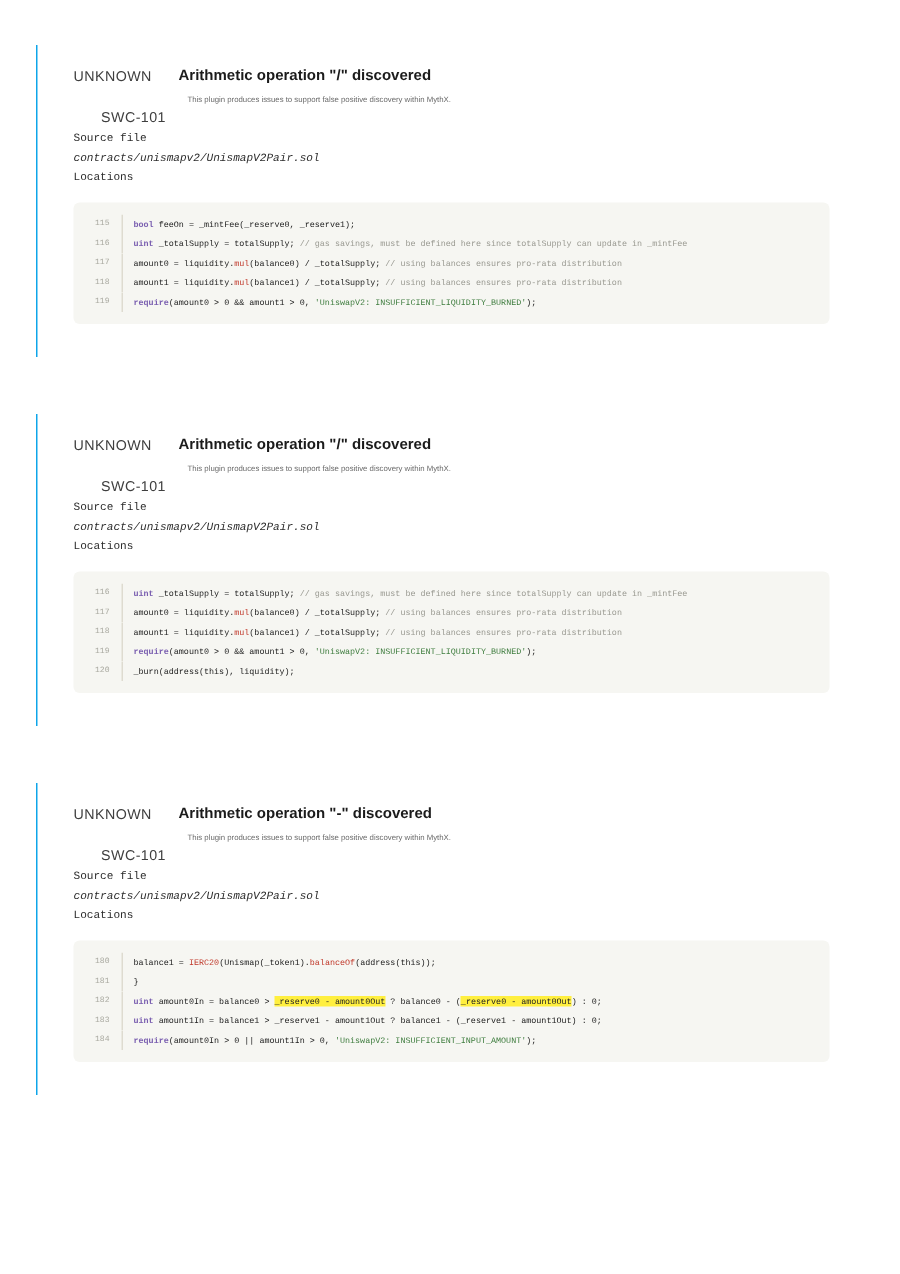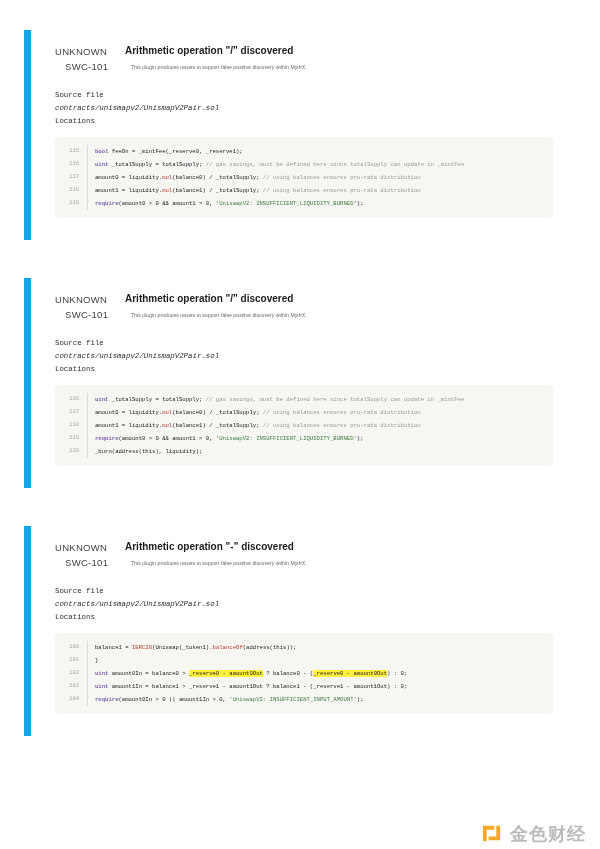--- a/index.html
+++ b/index.html
@@ -15,21 +15,21 @@
     width: 600px; height: 849px;
     background: #ffffff;
   }
   .cards {
     padding: 30px 0 0 0;
   }
   .card {
     position: relative;
     margin: 0 0 38px 24px;
     padding: 14px 0 22px 24px;
-    border-left: 7px solid #0ea5e9;
+    border-left: 1px solid #0ea5e9;
     background: #ffffff;
   }
   .card-head {
     display: flex;
     align-items: flex-start;
     padding-bottom: 2px;
   }
   .sev-col {
     width: 70px;
     flex: 0 0 70px;
@@ -42,42 +42,42 @@
     letter-spacing: .3px;
     line-height: 13px;
     white-space: nowrap;
   }
   .swc {
     font-family: "Liberation Sans", sans-serif;
     font-size: 9.5px;
     color: #3f3f3f;
     letter-spacing: .3px;
     line-height: 13px;
-    margin-top: 2px;
+    margin-top: 14px;
     padding-left: 10px;
     white-space: nowrap;
+    text-align: center;
   }
   .title-col { flex: 1 1 auto; min-width: 0; padding-top: 0px; }
   .issue-title {
     font-family: "Liberation Sans", sans-serif;
     font-size: 10px;
     font-weight: 700;
     color: #1b1b1b;
     line-height: 14px;
   }
   .issue-desc {
     font-family: "Liberation Sans", sans-serif;
     font-size: 5.2px;
     color: #6a6a6a;
     line-height: 9px;
     margin-top: 5px;
     padding-left: 6px;
   }
   .meta {
-    margin-top: 14px;
   }
   .meta-label {
     font-family: "Liberation Mono", monospace;
     font-size: 7.4px;
     color: #2b2b2b;
     line-height: 13px;
   }
   .meta-value {
     font-family: "Liberation Mono", monospace;
     font-size: 7.4px;
@@ -266,22 +266,13 @@
             <span class="code-txt"><span class="kw">uint</span> amount1In = balance1 &gt; _reserve1 - amount1Out ? balance1 - (_reserve1 - amount1Out) : 0;</span>
           </div>
           <div class="code-line">
             <span class="ln">184</span>
             <span class="code-txt"><span class="kw">require</span>(amount0In &gt; 0 || amount1In &gt; 0, <span class="str">'UniswapV2: INSUFFICIENT_INPUT_AMOUNT'</span>);</span>
           </div>
         </div>
       </div>
     </div>
 
-  <div class="watermark">
-    <div class="wm-logo">
-      <svg viewBox="0 0 24 24" width="23" height="23" aria-hidden="true">
-        <path d="M3 4 H15 V8 H7 V20 H3 Z" fill="#f5a623"></path>
-        <path d="M17 4 H21 V19 H9 V15 H17 Z" fill="#f5a623"></path>
-      </svg>
-    </div>
-    <div class="wm-text">金色财经</div>
-  </div>
 </div>
 
 </body></html>

